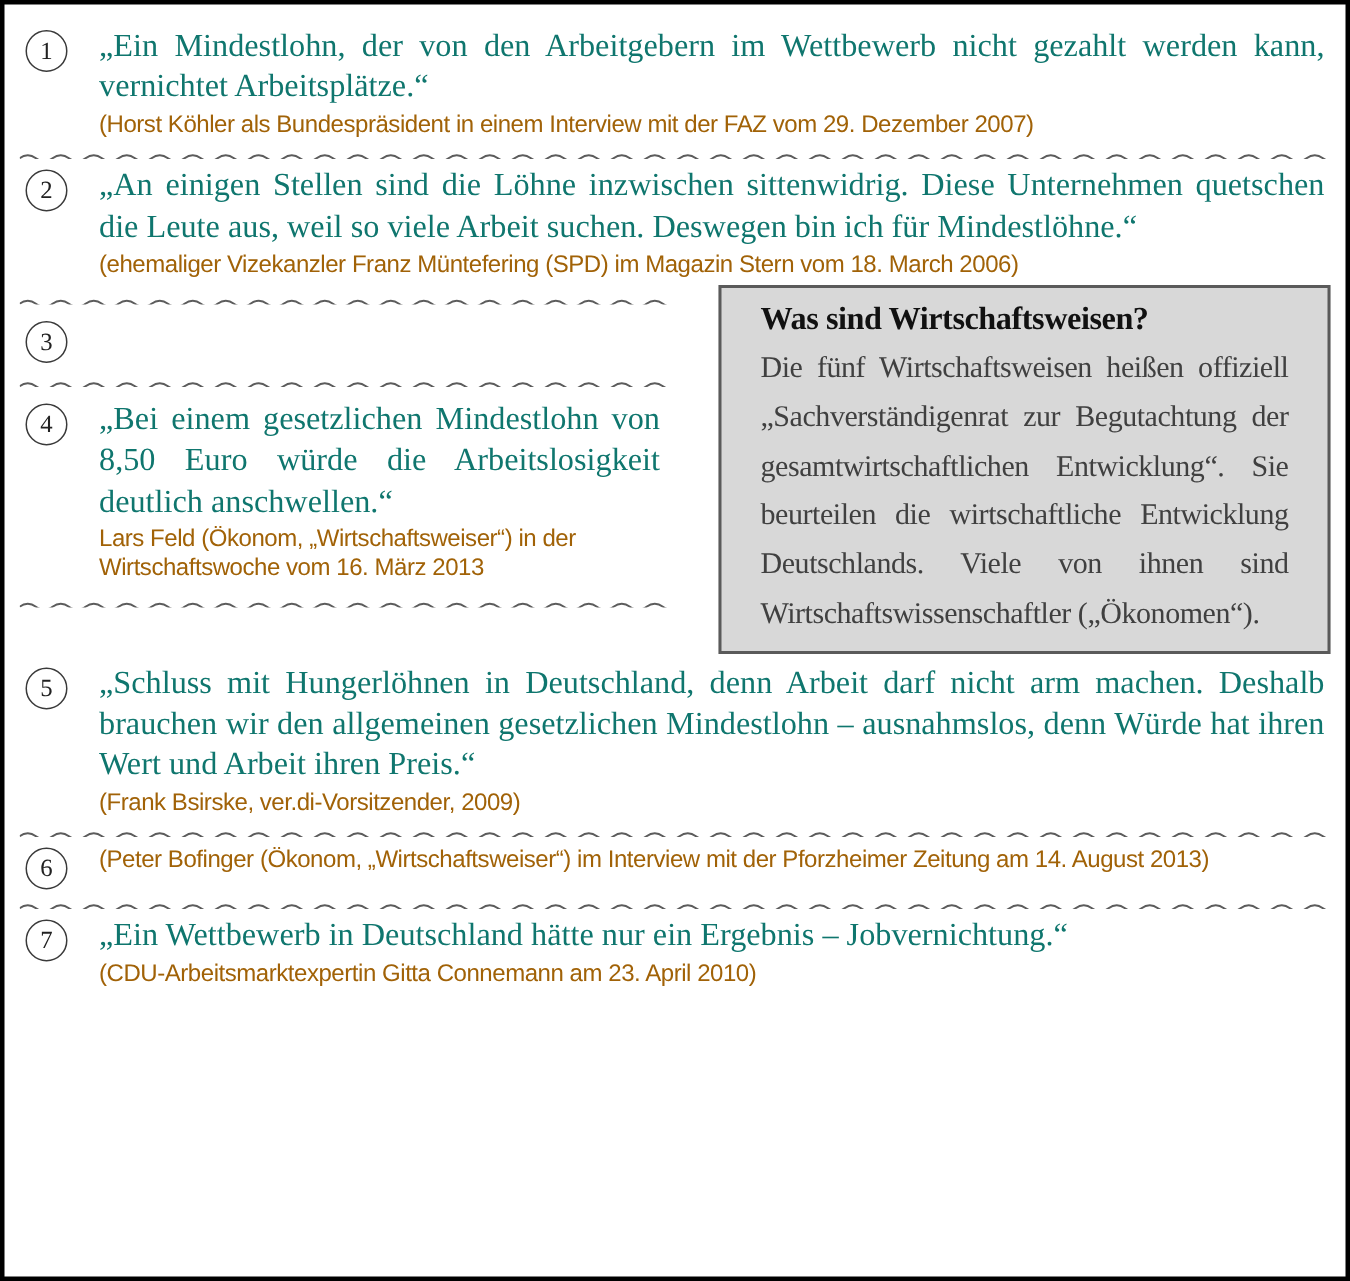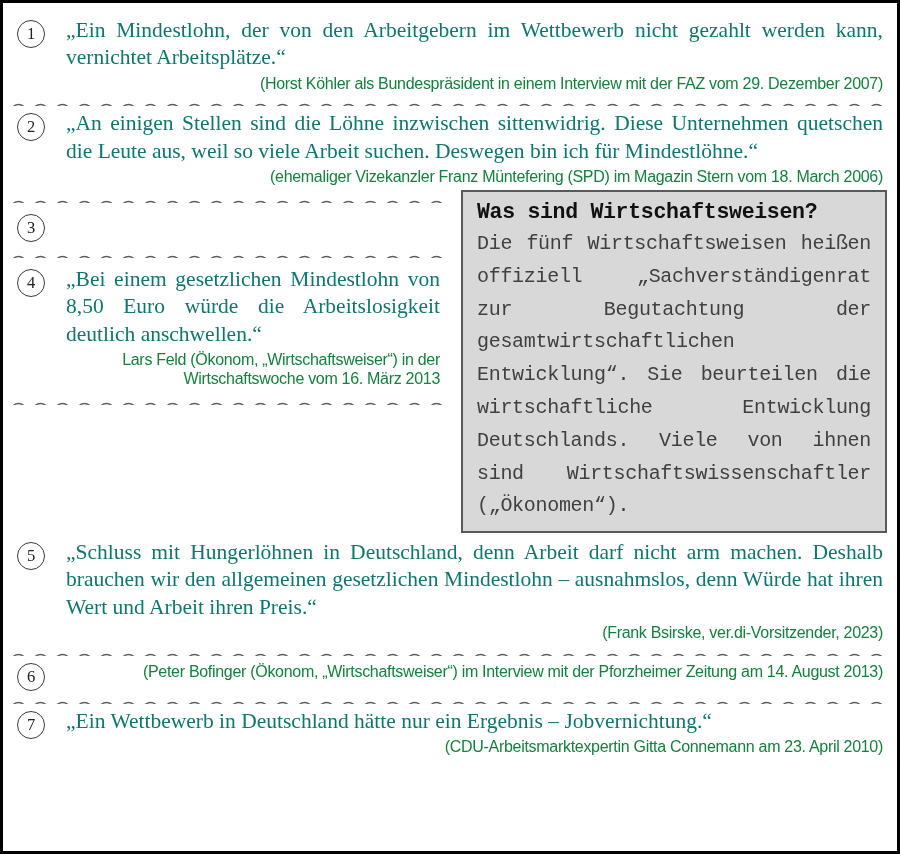--- a/index.html
+++ b/index.html
@@ -22,33 +22,32 @@
   .qbody{flex:1;margin-left:21px;min-width:0;}
   .qtext{
     margin:0;
     font-family:"Liberation Serif",serif;
     font-size:21.5px;line-height:1.27;
     text-align:justify;color:#0f766e;
   }
   .cite{
     margin:3px 0 0;
     font-family:"Liberation Sans",sans-serif;
-    font-size:16px;line-height:1.18;color:#15803d;
+    font-size:16px;line-height:1.18;color:#a16207;
     letter-spacing:-0.3px;
-    text-align:right;
   }
   .wavy{height:9px;margin:4px 2px;overflow:hidden;}
   .twocol{display:flex;align-items:stretch;margin-top:2px;}
   .leftcol{flex:0 0 437px;display:flex;flex-direction:column;min-width:0;}
   .leftcol .quote{margin-right:8px;}
   .infobox{
-    flex:1;margin-left:13px;margin-bottom:2px;
+    flex:1;margin-left:31px;margin-bottom:2px;
     background:#d8d8d8;border:2px solid #5a5a5a;
-    padding:6px 14px 8px;
-    font-family:Liberation Mono, monospace;
+    padding:6px 26px 8px;
+    font-family:Liberation Serif, serif;
   }
   .infobox-title{
     margin:2px 0 4px;font-size:21.5px;font-weight:bold;color:#111;
     letter-spacing:-0.3px;
   }
   .infobox-text{
     margin:0;font-size:20px;line-height:1.64;text-align:justify;
     color:#404040;letter-spacing:-0.3px;
   }
 </style>
@@ -108,21 +107,21 @@
     <aside class="infobox">
       <h3 class="infobox-title">Was sind Wirtschaftsweisen?</h3>
       <p class="infobox-text">Die fünf Wirtschaftsweisen heißen offiziell „Sachverständigenrat zur Begutachtung der gesamtwirtschaftlichen Entwicklung“. Sie beurteilen die wirtschaftliche Entwicklung Deutschlands. Viele von ihnen sind Wirtschaftswissenschaftler („Ökonomen“).</p>
     </aside>
   </div>
 
   <section class="quote">
     <span class="num">5</span>
     <div class="qbody">
       <p class="qtext">„Schluss mit Hungerlöhnen in Deutschland, denn Arbeit darf nicht arm machen. Deshalb brauchen wir den allgemeinen gesetzlichen Mindestlohn – ausnahmslos, denn Würde hat ihren Wert und Arbeit ihren Preis.“</p>
-      <p class="cite">(Frank Bsirske, ver.di-Vorsitzender, 2023)</p>
+      <p class="cite">(Frank Bsirske, ver.di-Vorsitzender, 2009)</p>
     </div>
   </section>
 
   <div class="wavy"><svg width="872" height="9" xmlns="http://www.w3.org/2000/svg">
         <path d="M0 4.5 q 5.5 -4 11 0 t 11 0 t 11 0 t 11 0 t 11 0 t 11 0 t 11 0 t 11 0 t 11 0 t 11 0 t 11 0 t 11 0 t 11 0 t 11 0 t 11 0 t 11 0 t 11 0 t 11 0 t 11 0 t 11 0 t 11 0 t 11 0 t 11 0 t 11 0 t 11 0 t 11 0 t 11 0 t 11 0 t 11 0 t 11 0 t 11 0 t 11 0 t 11 0 t 11 0 t 11 0 t 11 0 t 11 0 t 11 0 t 11 0 t 11 0 t 11 0 t 11 0 t 11 0 t 11 0 t 11 0 t 11 0 t 11 0 t 11 0 t 11 0 t 11 0 t 11 0 t 11 0 t 11 0 t 11 0 t 11 0 t 11 0 t 11 0 t 11 0 t 11 0 t 11 0 t 11 0 t 11 0 t 11 0 t 11 0 t 11 0 t 11 0 t 11 0 t 11 0 t 11 0 t 11 0 t 11 0 t 11 0 t 11 0 t 11 0 t 11 0 t 11 0 t 11 0 t 11 0 t 11 0 t 11 0" fill="none" stroke="#5c5c5c" stroke-width="1.3"></path>
       </svg></div>
 
   <section class="quote">
     <span class="num">6</span>
     <div class="qbody">

